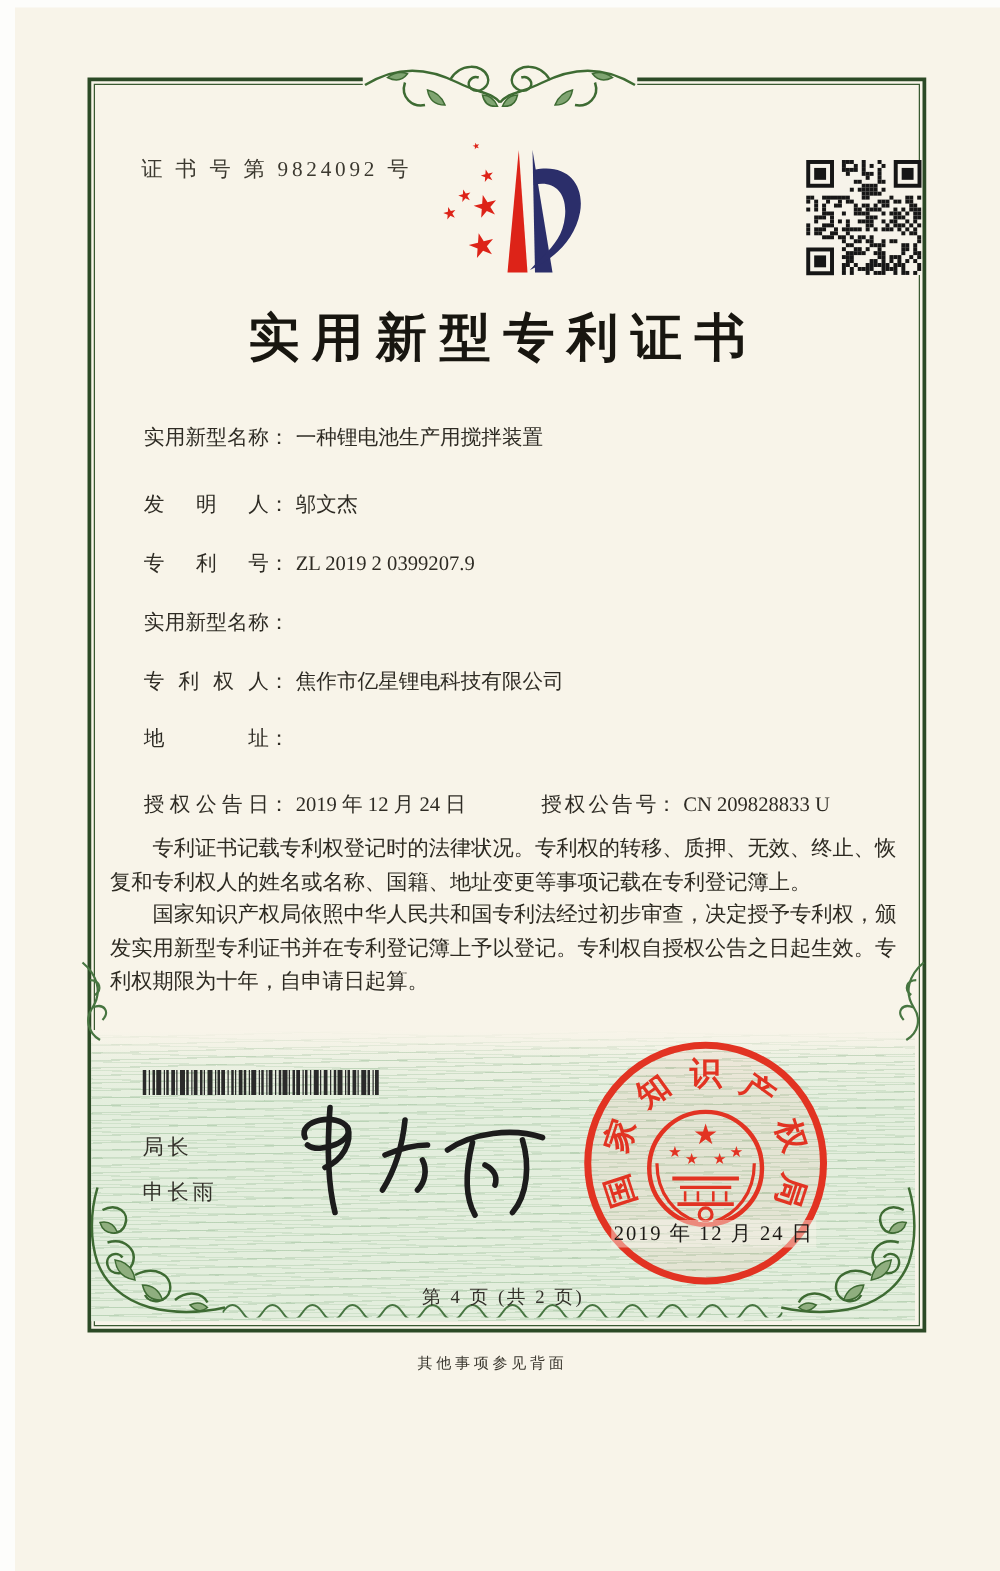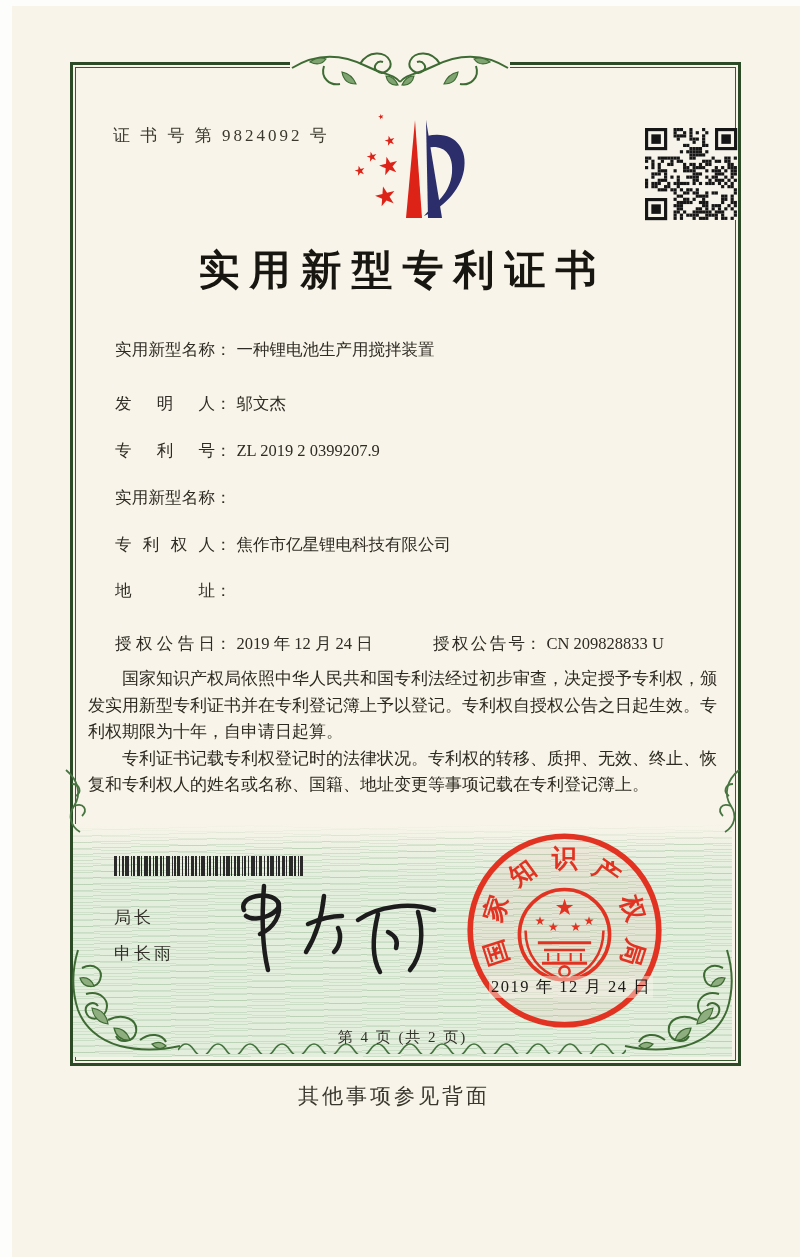--- a/index.html
+++ b/index.html
@@ -57,21 +57,21 @@
   .juzhang-name{position:absolute;left:114px;top:942px;font-size:17px;letter-spacing:3px;color:#33312a;}
   .signature{position:absolute;left:212px;top:870px;width:232px;height:118px;}
 
   .seal{position:absolute;left:462px;top:828px;width:205px;height:205px;}
   .seal-date{position:absolute;left:489px;top:976px;font-size:16.5px;letter-spacing:1.5px;
              color:#1c1a16;background:rgba(248,245,235,0.45);padding:0 2px;z-index:6;}
 
   .pageinfo{position:absolute;left:70px;top:1028px;width:665px;text-align:center;
             font-size:15px;letter-spacing:2px;color:#33312a;z-index:5;}
   .backnote{position:absolute;left:0;top:1082px;width:788px;text-align:center;
-            font-size:21px;letter-spacing:3px;color:#3a372f;}
+            font-size:12px;letter-spacing:3px;color:#3a372f;}
 
   
   .orn{position:absolute;}
   .orn-tc{left:290px;top:42px;width:220px;height:58px;z-index:3;}
   .orn-bl{left:68px;top:948px;width:114px;height:110px;z-index:4;}
   .orn-br{left:623px;top:948px;width:114px;height:110px;z-index:4;transform:scaleX(-1);}
   .orn-sl{left:62px;top:768px;width:26px;height:74px;z-index:3;}
   .orn-sr{left:717px;top:768px;width:26px;height:74px;z-index:3;transform:scaleX(-1);}
   .scallop{left:178px;top:1040px;width:448px;height:14px;z-index:4;}
 </style>
@@ -444,22 +444,22 @@
         <span>2019 年 12 月 24 日</span>
     </span>
     <span class="grant-g2">
       <span class="flabel">授权公告号</span>
         <span class="fcolon">：</span>
         <span>CN 209828833 U</span>
     </span>
   </div>
 
   <div class="paras">
+    <p>专利证书记载专利权登记时的法律状况。专利权的转移、质押、无效、终止、恢复和专利权人的姓名或名称、国籍、地址变更等事项记载在专利登记簿上。</p>
     <p>国家知识产权局依照中华人民共和国专利法经过初步审查，决定授予专利权，颁发实用新型专利证书并在专利登记簿上予以登记。专利权自授权公告之日起生效。专利权期限为十年，自申请日起算。</p>
-    <p>专利证书记载专利权登记时的法律状况。专利权的转移、质押、无效、终止、恢复和专利权人的姓名或名称、国籍、地址变更等事项记载在专利登记簿上。</p>
   </div>
 
   <div class="panel"></div>
 
   <svg class="orn orn-sl" viewBox="0 0 26 74">
     <g stroke="#477541" fill="none" stroke-width="1.8">
       <path d="M4,2 C16,12 20,26 12,38 C6,47 8,58 18,64"></path>
       <path d="M12,38 c10,-4 14,4 8,10"></path>
       <path d="M10,16 c8,0 10,8 4,12"></path>
     </g>

